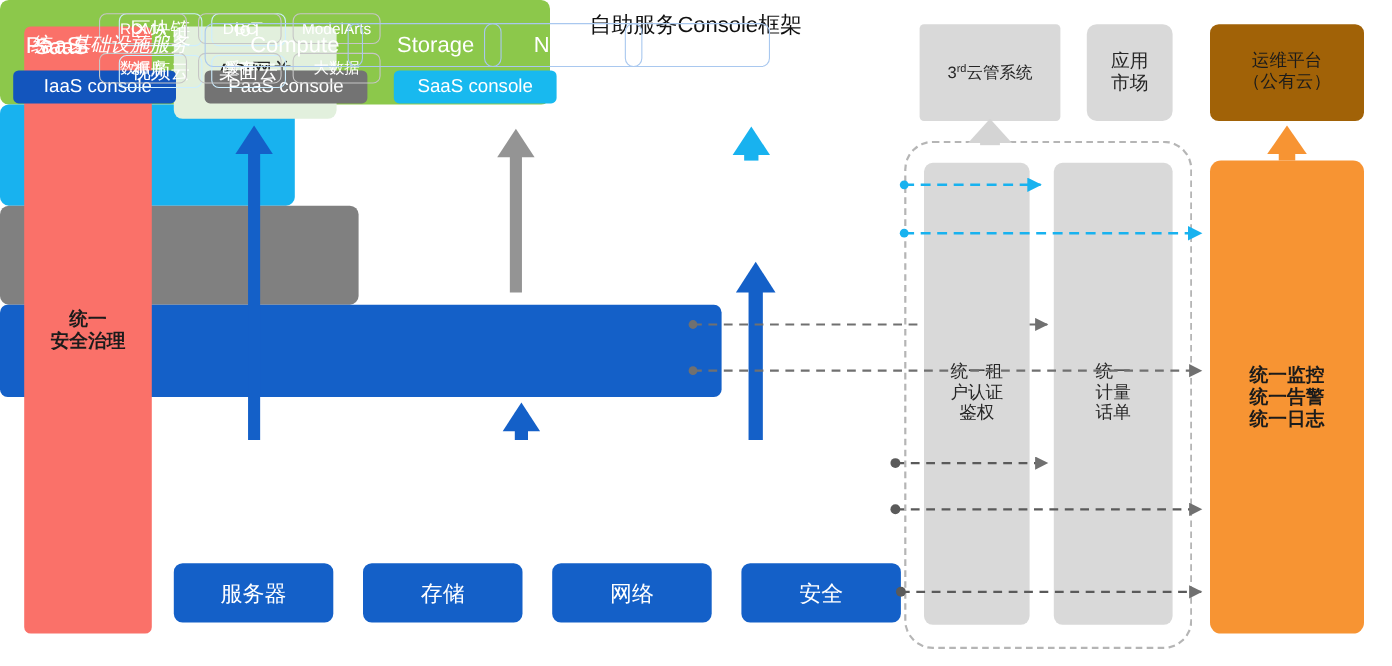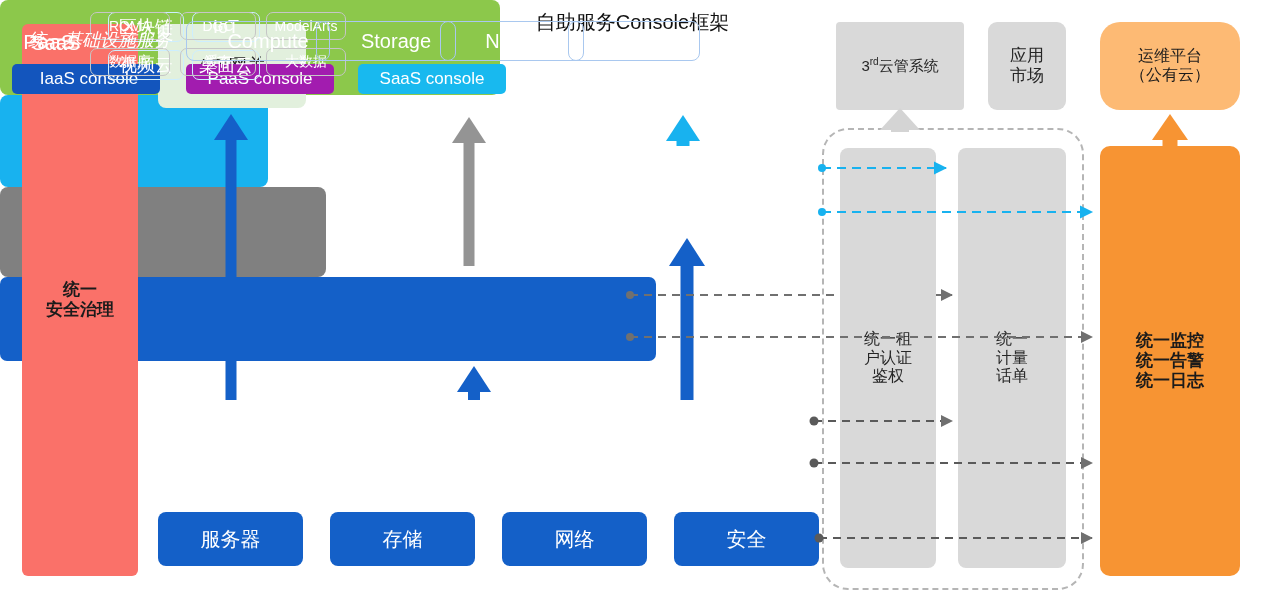--- a/index.html
+++ b/index.html
@@ -12,29 +12,29 @@
   #security{left:22px;top:24px;width:116px;height:552px;background:#fa7169;border-radius:6px;color:#1b1b1b;font-size:17px;font-weight:700;}
 
   
   #apigw{left:158px;top:24px;width:148px;height:84px;background:#e2f0dd;border-radius:8px;color:#262626;font-size:19px;}
 
   
   #consoleFrame{left:322px;top:22px;width:500px;height:95px;background:#8cc84b;border-radius:8px;display:block;}
   #consoleTitle{position:absolute;left:0;top:9px;width:100%;text-align:center;font-size:20px;color:#111;font-weight:400;}
   .cbtn{position:absolute;top:64px;height:30px;border-radius:5px;display:flex;align-items:center;justify-content:center;font-size:17px;color:#ffffff;padding:0 10px;box-sizing:border-box;}
   #cb0{left:12px;width:148px;background:#1355bd;padding-left:16px;}
-  #cb1{left:186px;width:148px;background:#a21caf;}
+  #cb1{left:186px;width:148px;background:#737373;}
   #cb2{left:358px;width:148px;background:#18b9ef;}
 
   
   #thirdCloud{left:836px;top:22px;width:128px;height:88px;background:#d9d9d9;border-radius:4px;color:#262626;font-size:15px;}
   #appMarket{left:988px;top:22px;width:78px;height:88px;background:#d9d9d9;border-radius:9px;color:#262626;font-size:17px;}
 
   
-  #opsHead{left:1100px;top:22px;width:140px;height:88px;background:#fdba74;border-radius:20px;color:#1b1b1b;font-size:16px;}
+  #opsHead{left:1100px;top:22px;width:140px;height:88px;background:#a16207;border-radius:8px;color:#1b1b1b;font-size:16px;}
   
   #opsBody{left:1100px;top:146px;width:140px;height:430px;background:#f79433;border-radius:10px;color:#1b1b1b;font-size:17px;font-weight:700;}
 
   
   #saas{left:552px;top:146px;width:268px;height:92px;background:#18b2ef;border-radius:8px;display:block;}
   #saasLabel{position:absolute;left:12px;top:32px;width:88px;text-align:center;font-size:20px;color:#ffffff;}
   .stag{position:absolute;height:28px;border:1.6px solid #cdeeff;border-radius:7px;display:flex;align-items:center;justify-content:center;color:#ffffff;font-size:18px;}
   #st0{left:108px;top:12px;width:74px;}
   #st1{left:192px;top:12px;width:66px;}
   #st2{left:108px;top:50px;width:74px;}

